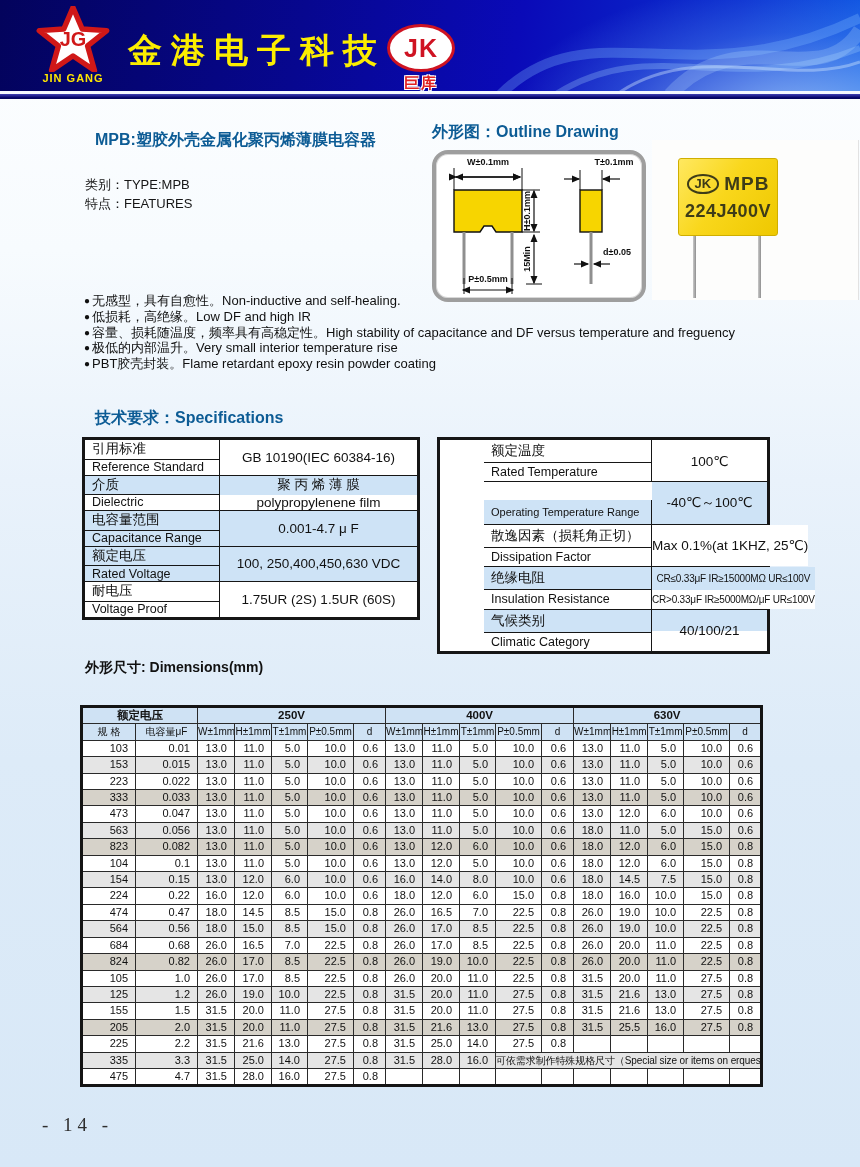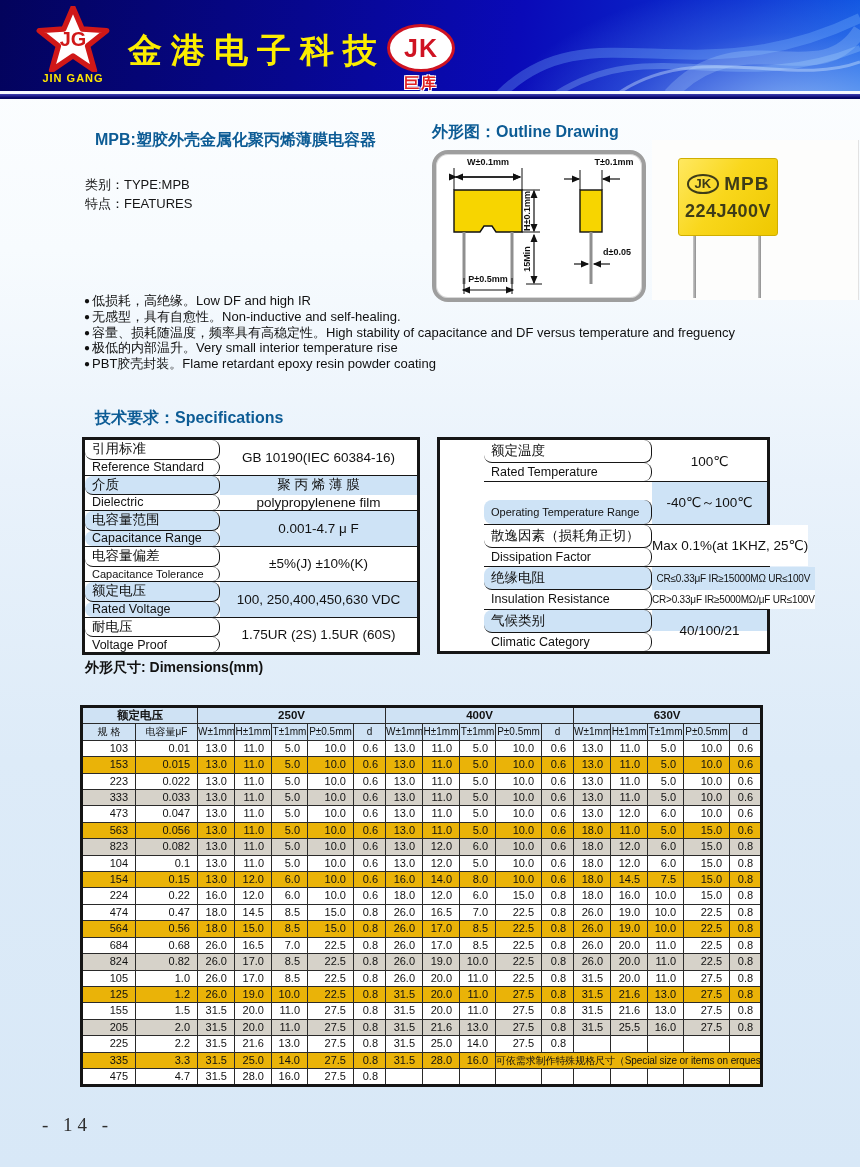--- a/index.html
+++ b/index.html
@@ -50,42 +50,42 @@
   .features li::before{content:"●";font-size:10px;margin-right:2px;vertical-align:1px;}
   
   .spec-heading{position:absolute;left:95px;top:408px;font-size:16px;font-weight:bold;color:#0d5c95;}
   .spec{position:absolute;top:437px;background:#fff;border:3px solid #161616;box-sizing:border-box;}
   #spec-left{left:82px;width:338px;}
   #spec-right{left:437px;width:333px;padding-left:44px;}
   .srow{display:grid;border-top:1px solid #161616;}
   .srow:first-child{border-top:none;}
   #spec-left .srow{grid-template-columns:135px 1fr;height:34.5px;}
   #spec-right .srow{grid-template-columns:168px 1fr;height:41.4px;}
-  .lz,.le{display:flex;align-items:center;padding-left:7px;border-right:1px solid #161616;white-space:nowrap;border-radius:8px;}
+  .lz,.le{display:flex;align-items:center;padding-left:7px;border-right:1px solid #161616;white-space:nowrap;}
   .lz{grid-column:1;grid-row:1;border-bottom:1px solid #161616;font-size:13.5px;}
   .le{grid-column:1;grid-row:2;font-size:12.5px;}
   .le.cond{font-size:11px;}
   .val{grid-column:2;grid-row:1/3;display:flex;align-items:center;justify-content:center;font-size:13.5px;white-space:nowrap;}
   .vz{grid-column:2;grid-row:1;display:flex;align-items:center;justify-content:center;font-size:13.5px;white-space:nowrap;}
   .ve{grid-column:2;grid-row:2;display:flex;align-items:center;justify-content:center;font-size:13.5px;white-space:nowrap;}
   .vz.vsmall,.ve.vsmall{font-size:10px;letter-spacing:-.2px;}
   .bgb{background:#cee3f6;}
   .bgw{background:#ffffff;}
   .valsplit{background:linear-gradient(180deg,#cee3f6 50%,#ffffff 50%);}
   
   .dims-heading{position:absolute;left:85px;top:659px;font-size:14px;font-weight:bold;color:#111;}
   #dims{position:absolute;left:80px;top:705px;width:680px;border-collapse:collapse;table-layout:fixed;
     border:3px solid #141414;background:#fff;}
   #dims th,#dims td{border:1px solid #2a2a2a;height:15.4px;line-height:15.4px;padding:0;overflow:hidden;white-space:nowrap;box-sizing:border-box;}
   #dims thead th{background:#cfe2f4;text-align:center;font-weight:bold;font-size:11.5px;}
   #dims thead tr.sub th{font-weight:normal;font-size:10px;}
   #dims td{text-align:right;padding-right:7px;font-size:11px;}
   #dims td.note{text-align:center;padding:0;font-size:10px;letter-spacing:-.1px;}
   #dims tr.row-w{background:#ffffff;}
-  #dims tr.row-b{background:#eab308;}
+  #dims tr.row-b{background:#e5e5e5;}
   #dims tr.row-g{background:#d6d2c9;}
   
   .page-number{position:absolute;left:42px;top:1114px;font-family:"Liberation Serif","DejaVu Serif",serif;
     font-size:19px;color:#2e2e2e;letter-spacing:5px;}
 </style>
 </head>
 <body>
 
 <div class="page">
 
@@ -177,22 +177,22 @@
         <span class="cap-oval">JK</span>
         <span class="cap-series">MPB</span>
       </div>
       <div class="cap-marking">224J400V</div>
     </div>
     <div class="cap-leg leg-l"></div>
     <div class="cap-leg leg-r"></div>
   </div>
 
   <ul class="features">
+    <li>无感型，具有自愈性。Non-inductive and self-healing.</li>
     <li>低损耗，高绝缘。Low DF and high IR</li>
-    <li>无感型，具有自愈性。Non-inductive and self-healing.</li>
     <li>容量、损耗随温度，频率具有高稳定性。High stability of capacitance and DF versus temperature and freguency</li>
     <li>极低的内部温升。Very small interior temperature rise</li>
     <li>PBT胶壳封装。Flame retardant epoxy resin powder coating</li>
   </ul>
 
   <div class="spec-heading">技术要求：Specifications</div>
 
   <div class="spec" id="spec-left">
     <div class="srow">
       <div class="lz bgw">引用标准</div>
@@ -202,25 +202,20 @@
     <div class="srow">
       <div class="lz bgb">介质</div>
       <div class="le bgw">Dielectric</div>
       <div class="vz bgb">聚 丙 烯 薄 膜</div>
       <div class="ve bgw">polypropylenene film</div>
     </div>
     <div class="srow">
       <div class="lz bgb">电容量范围</div>
       <div class="le bgb">Capacitance Range</div>
       <div class="val bgb">0.001-4.7 μ F</div>
-    </div>
-    <div class="srow">
-      <div class="lz bgw">电容量偏差</div>
-      <div class="le bgw cond">Capacitance Tolerance</div>
-      <div class="val bgw">±5%(J) ±10%(K)</div>
     </div>
     <div class="srow">
       <div class="lz bgb">额定电压</div>
       <div class="le bgb">Rated Voltage</div>
       <div class="val bgb">100, 250,400,450,630 VDC</div>
     </div>
     <div class="srow">
       <div class="lz bgw">耐电压</div>
       <div class="le bgw">Voltage Proof</div>
       <div class="val bgw">1.75UR (2S) 1.5UR (60S)</div>

